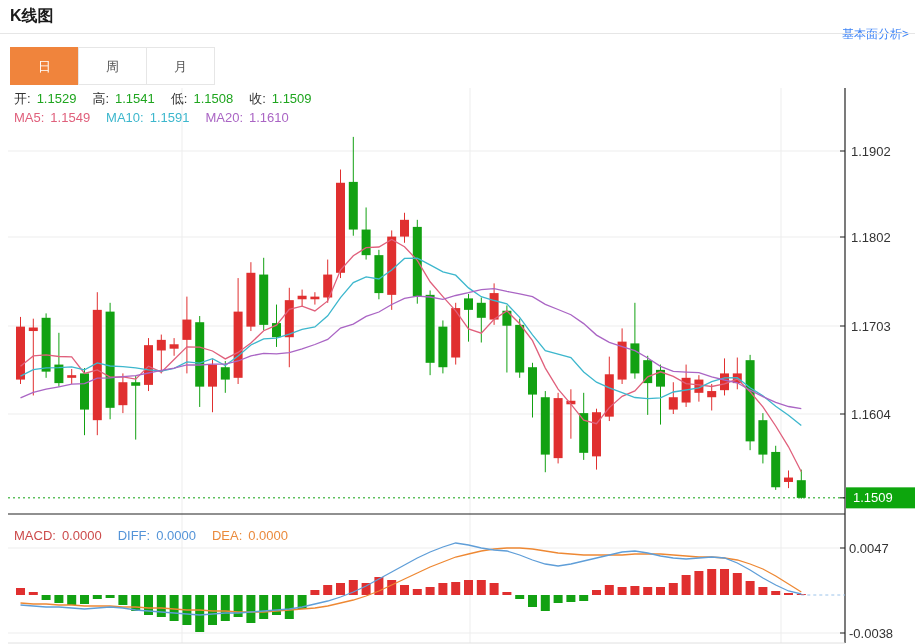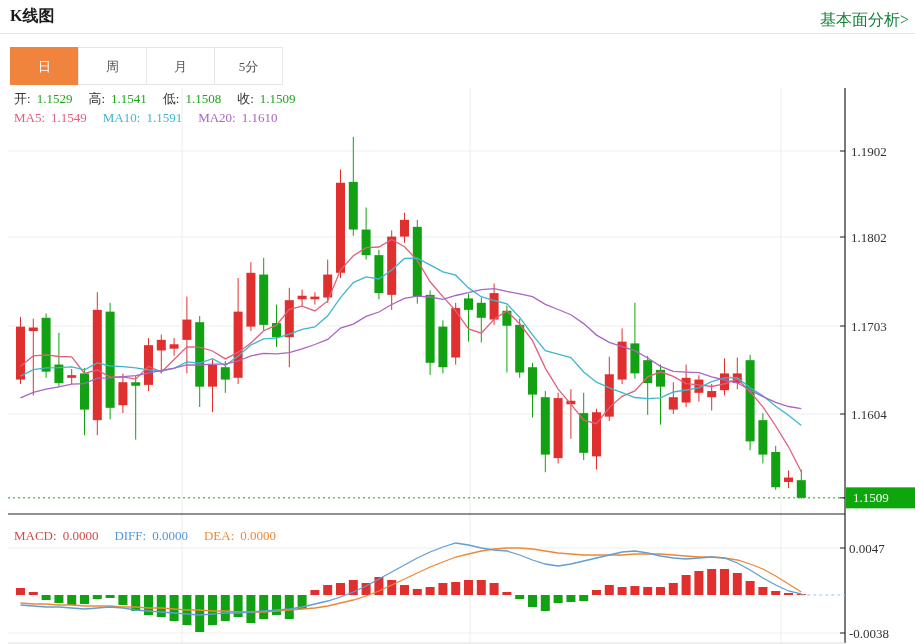--- a/index.html
+++ b/index.html
@@ -1,19 +1,19 @@
 <!DOCTYPE html>
 <html><head>
 <meta charset="utf-8">
 <style>
   html,body{margin:0;padding:0;background:#fff;}
   .app{position:relative;width:915px;height:644px;background:#fff;overflow:hidden;
-       font-family:Liberation Serif, serif;}
+       font-family:Liberation Sans, sans-serif;}
   .hdr-title{position:absolute;left:10px;top:6px;font-size:16px;font-weight:bold;color:#1a1a1a;}
-  .hdr-link{position:absolute;right:6px;top:10px;font-size:16px;color:#15803d;text-decoration:none;cursor:pointer;}
+  .hdr-link{position:absolute;right:6px;top:26px;font-size:12px;color:#3b82f6;text-decoration:none;cursor:pointer;}
   .hdr-divider{position:absolute;left:0;top:33px;width:915px;height:0;border-bottom:1px solid #e6e6e6;}
   .tabs{position:absolute;left:10px;top:47px;display:flex;}
   .tab{width:69px;height:38px;line-height:38px;text-align:center;font-size:13px;color:#555;
        background:#fff;border:1px solid #e6e6e6;margin-left:-1px;box-sizing:border-box;cursor:pointer;}
   .tab:first-child{margin-left:0;}
   .tab.active{background:#f0843c;border-color:#f0843c;color:#fff;}
   .legend{position:absolute;left:14px;font-size:13px;white-space:nowrap;z-index:3;}
   .legend span{margin-right:6px;}
   .legend .lab{color:#333;}
   .legend .gap{margin-right:16px;margin-top:28px;}
@@ -24,21 +24,20 @@
 
 <div class="app">
   <div class="hdr-title">K线图</div>
   <a class="hdr-link">基本面分析&gt;</a>
   <div class="hdr-divider"></div>
 
   <div class="tabs" id="tabs">
       <div class="tab active">日</div>
       <div class="tab">周</div>
       <div class="tab">月</div>
-      <div class="tab">5分</div>
     </div>
 
   <div class="legend" id="ohlc-legend" style="top:90px;"><span class="lab">开:</span><span class="gap" style="color: rgb(31, 165, 31);">1.1529</span><span class="lab">高:</span><span class="gap" style="color: rgb(31, 165, 31);">1.1541</span><span class="lab">低:</span><span class="gap" style="color: rgb(31, 165, 31);">1.1508</span><span class="lab">收:</span><span class="gap" style="color: rgb(31, 165, 31);">1.1509</span></div>
   <div class="legend" id="ma-legend" style="top:110px;"><span class="lab" style="color: rgb(224, 96, 124);">MA5:</span><span class="gap" style="color: rgb(224, 96, 124);">1.1549</span><span class="lab" style="color: rgb(61, 183, 205);">MA10:</span><span class="gap" style="color: rgb(61, 183, 205);">1.1591</span><span class="lab" style="color: rgb(170, 101, 196);">MA20:</span><span class="gap" style="color: rgb(170, 101, 196);">1.1610</span></div>
   <div class="legend" id="macd-legend" style="top:528px;"><span class="lab" style="color: rgb(204, 75, 75);">MACD:</span><span class="gap" style="color: rgb(204, 75, 75);">0.0000</span><span class="lab" style="color: rgb(84, 148, 216);">DIFF:</span><span class="gap" style="color: rgb(84, 148, 216);">0.0000</span><span class="lab" style="color: rgb(234, 138, 60);">DEA:</span><span class="gap" style="color: rgb(234, 138, 60);">0.0000</span></div>
 
   <svg id="chart" width="915" height="558" viewBox="0 86 915 558">
       <line x1="182" y1="88" x2="182" y2="643" stroke="#ededed" stroke-width="1"></line>
       <line x1="470" y1="88" x2="470" y2="643" stroke="#ededed" stroke-width="1"></line>
       <line x1="781" y1="88" x2="781" y2="643" stroke="#ededed" stroke-width="1"></line>

